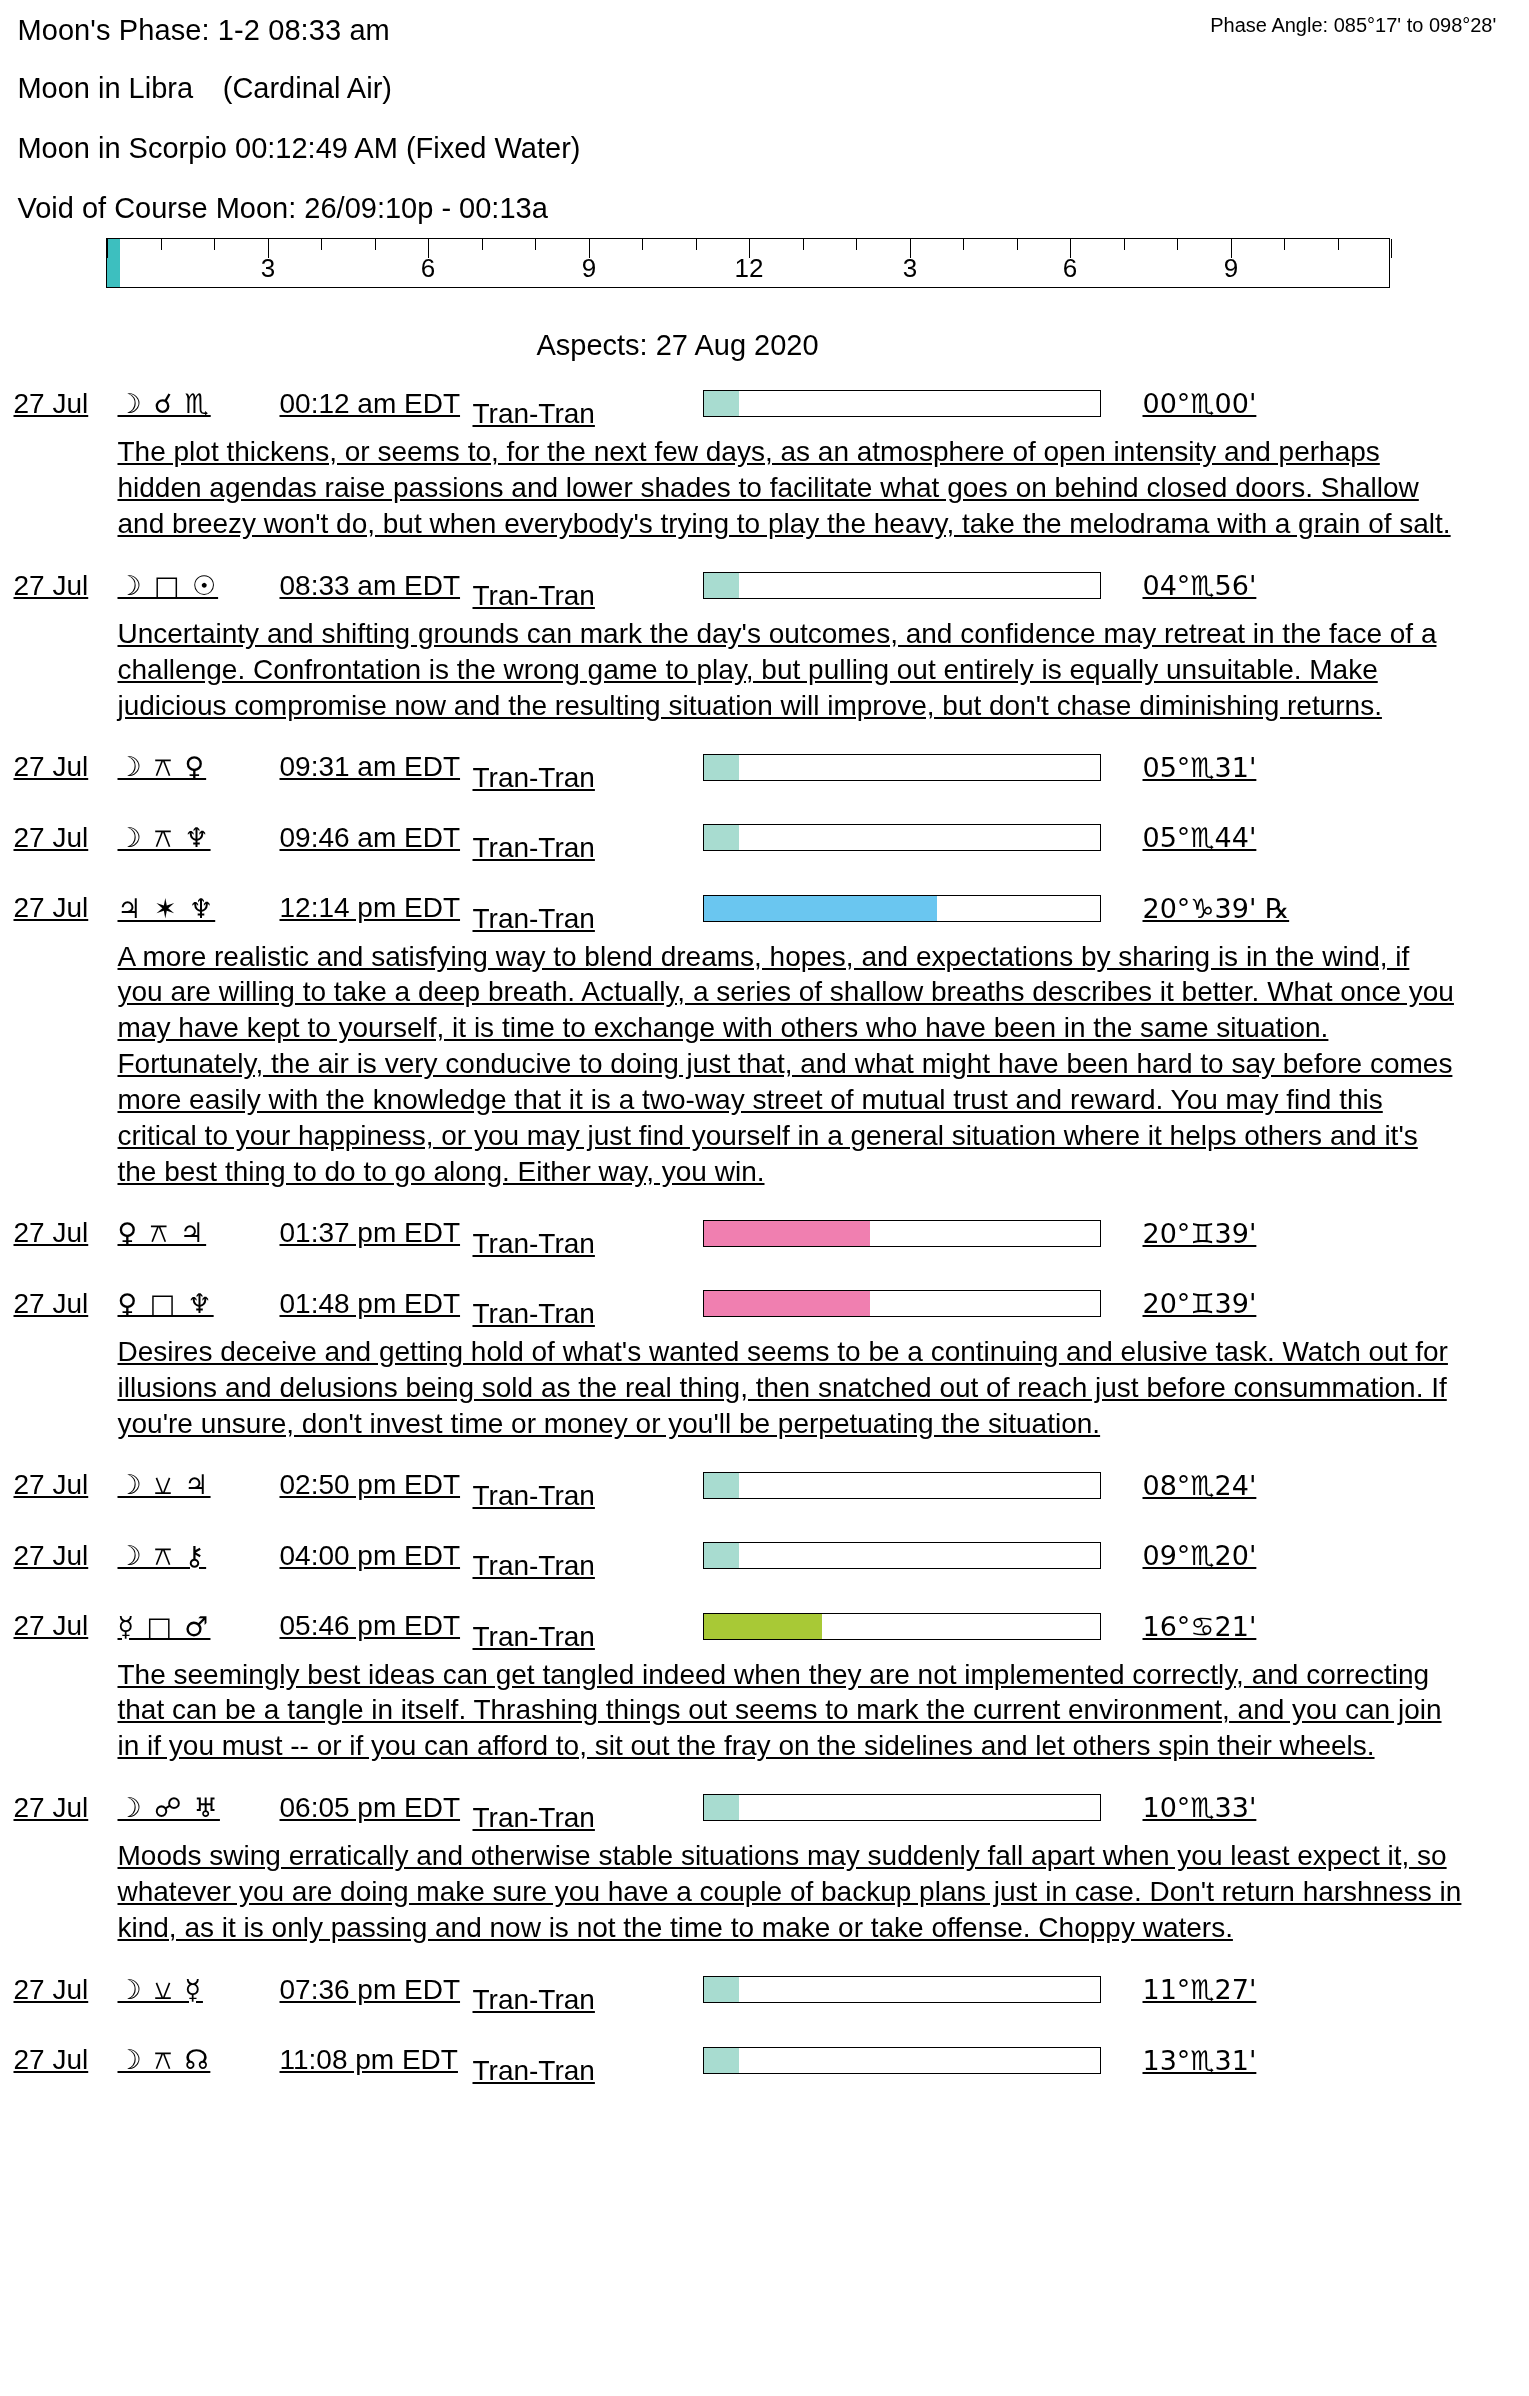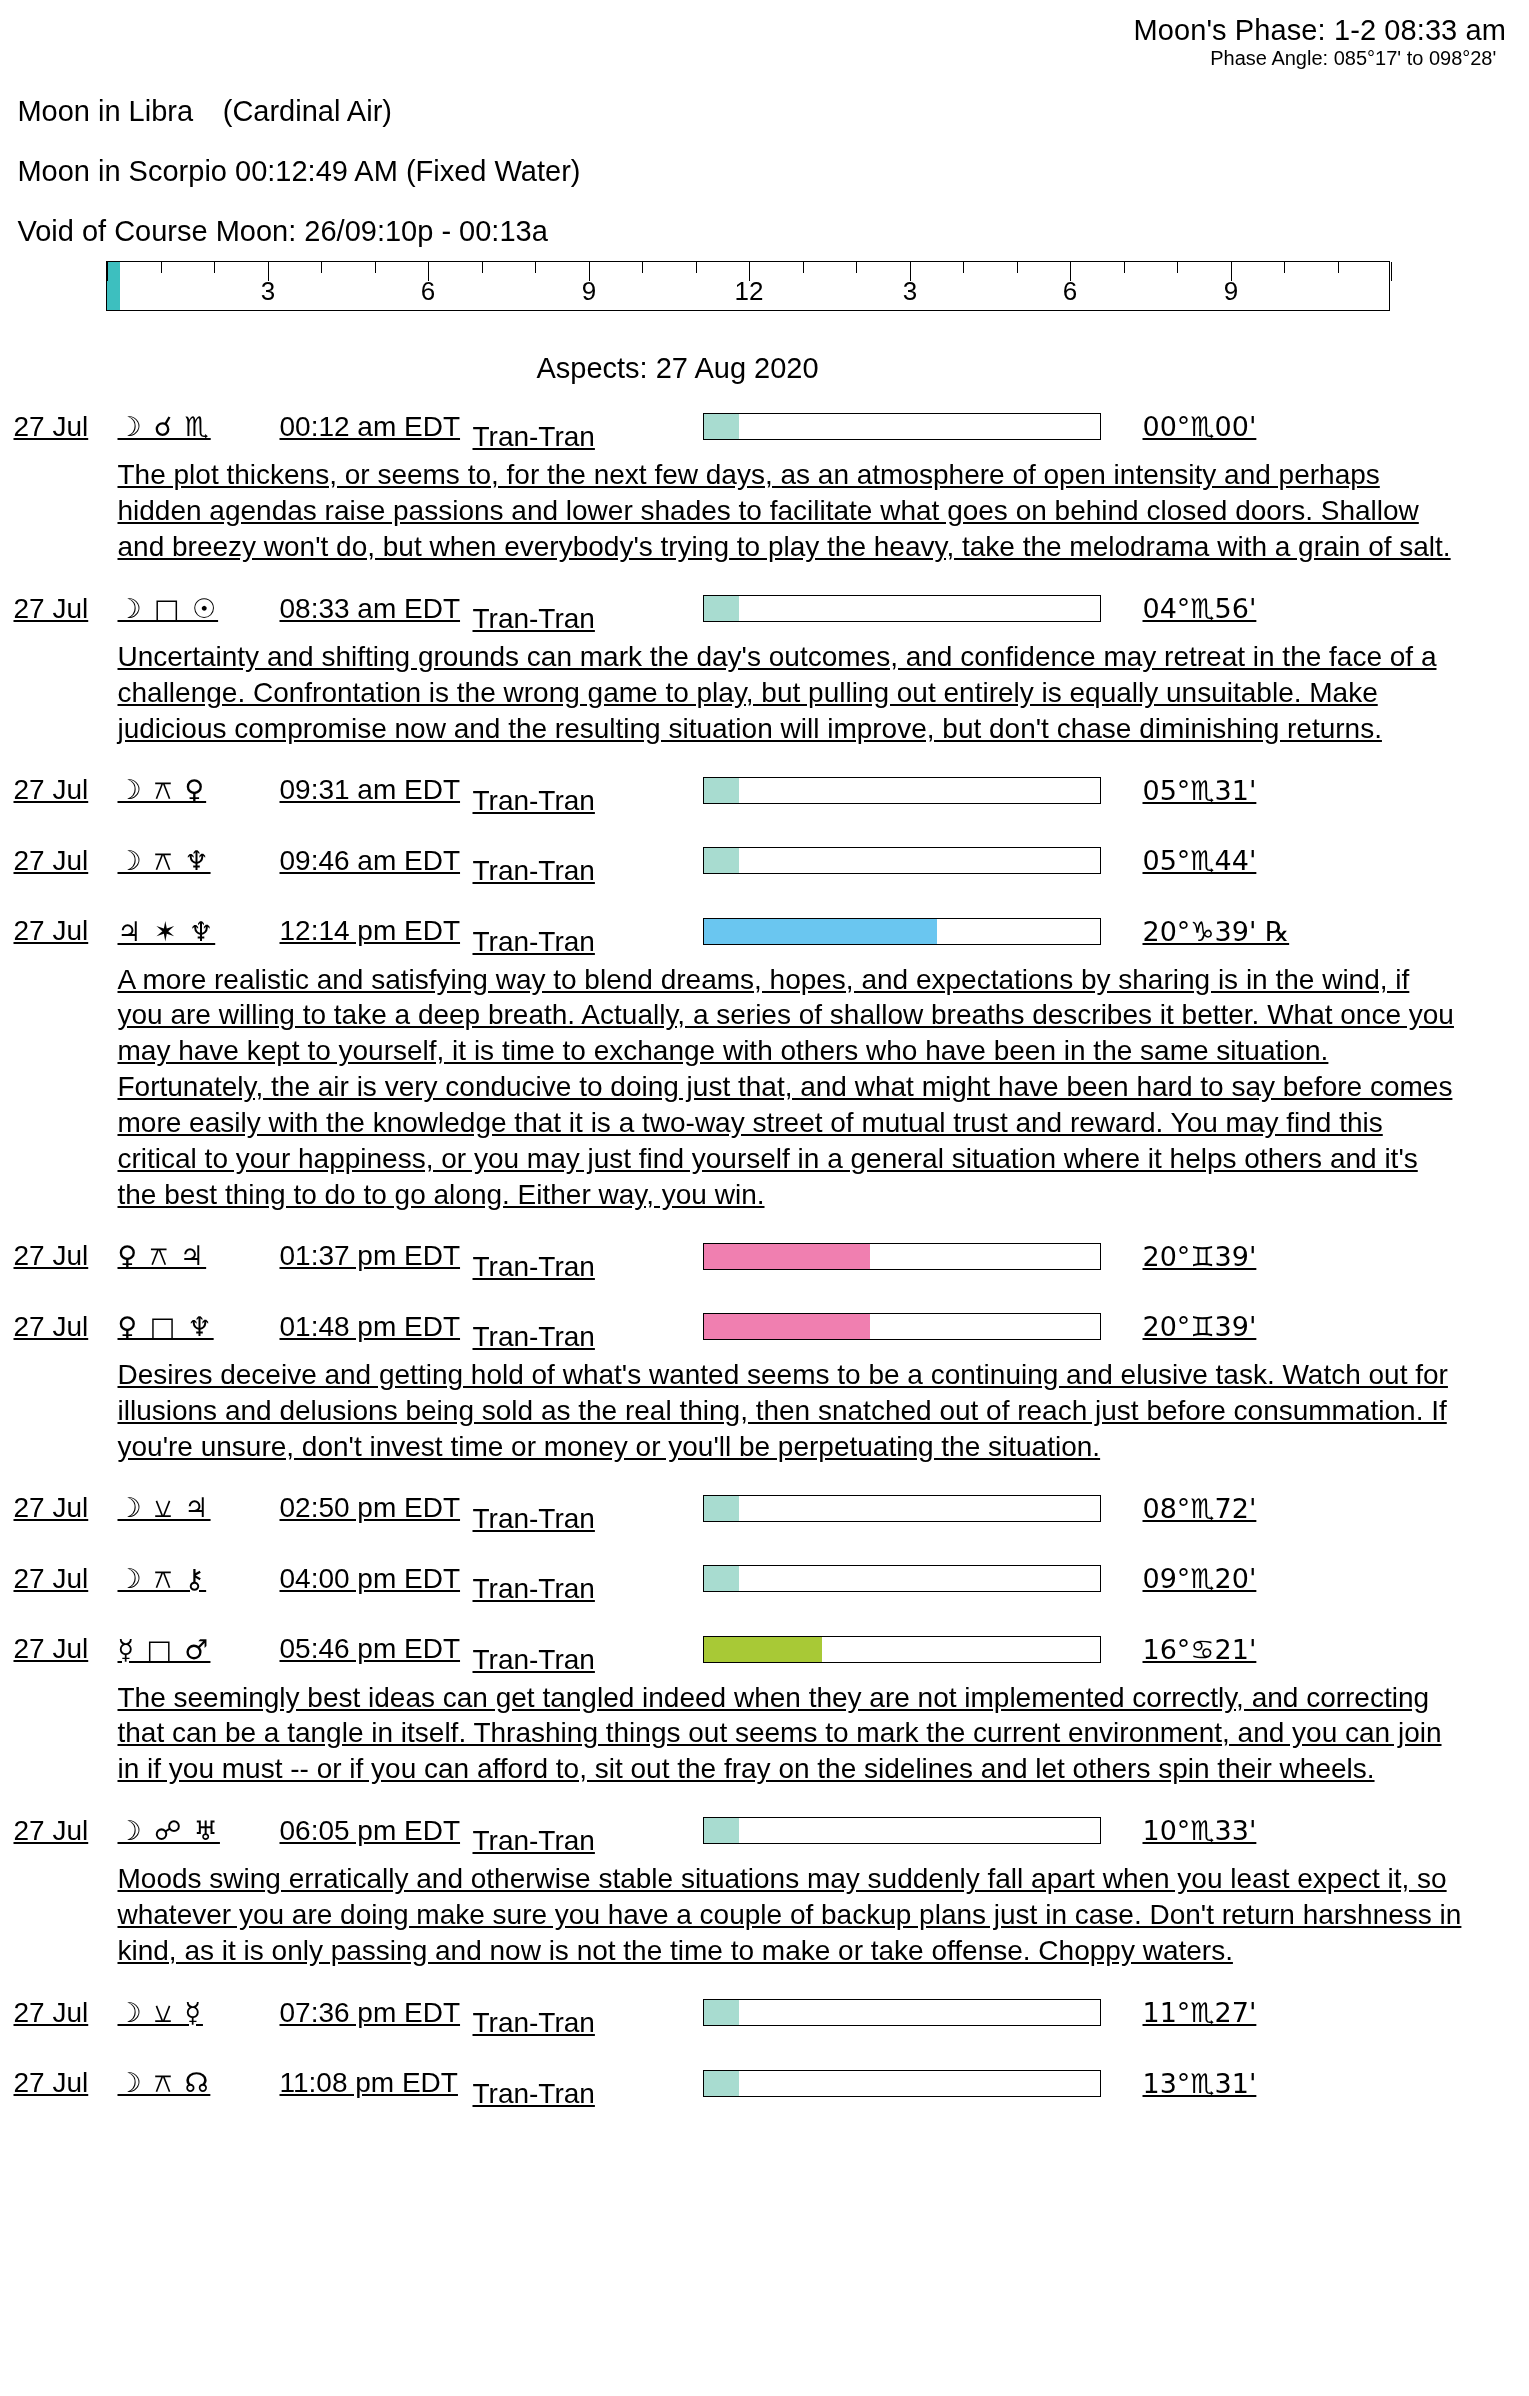--- a/index.html
+++ b/index.html
@@ -20,23 +20,22 @@
     padding: 0;
     box-sizing: border-box;
   }
 
   
   .header {
     padding: 13.5px 23px 0 17.4px;
   }
   .hdr-row {
     display: flex;
-    align-items: flex-end;
+    align-items: flex-start;
     justify-content: space-between;
-    flex-direction: column;
   }
   .hdr-left {
     font-size: 29px;
     letter-spacing: 0.1px;
   }
   .hdr-right {
     font-size: 20px;
     white-space: nowrap;
     padding-right: 9.7px;
   }
@@ -335,21 +334,21 @@
         <div class="arow">
           <div class="c-date">27 Jul</div>
           <div class="c-glyphs">☽ ⚺ ♃</div>
           <div class="c-time">02:50 pm EDT</div>
           <div class="c-type">Tran-Tran</div>
           <div class="c-bar">
             <div class="bar">
               <div class="bfill" style="background: rgb(168, 220, 208); width: 9%;"></div>
             </div>
           </div>
-          <div class="c-pos">08°♏72'</div>
+          <div class="c-pos">08°♏24'</div>
         </div>
       </div>
       <div class="aspect">
         <div class="arow">
           <div class="c-date">27 Jul</div>
           <div class="c-glyphs">☽ ⚻ ⚷</div>
           <div class="c-time">04:00 pm EDT</div>
           <div class="c-type">Tran-Tran</div>
           <div class="c-bar">
             <div class="bar">

